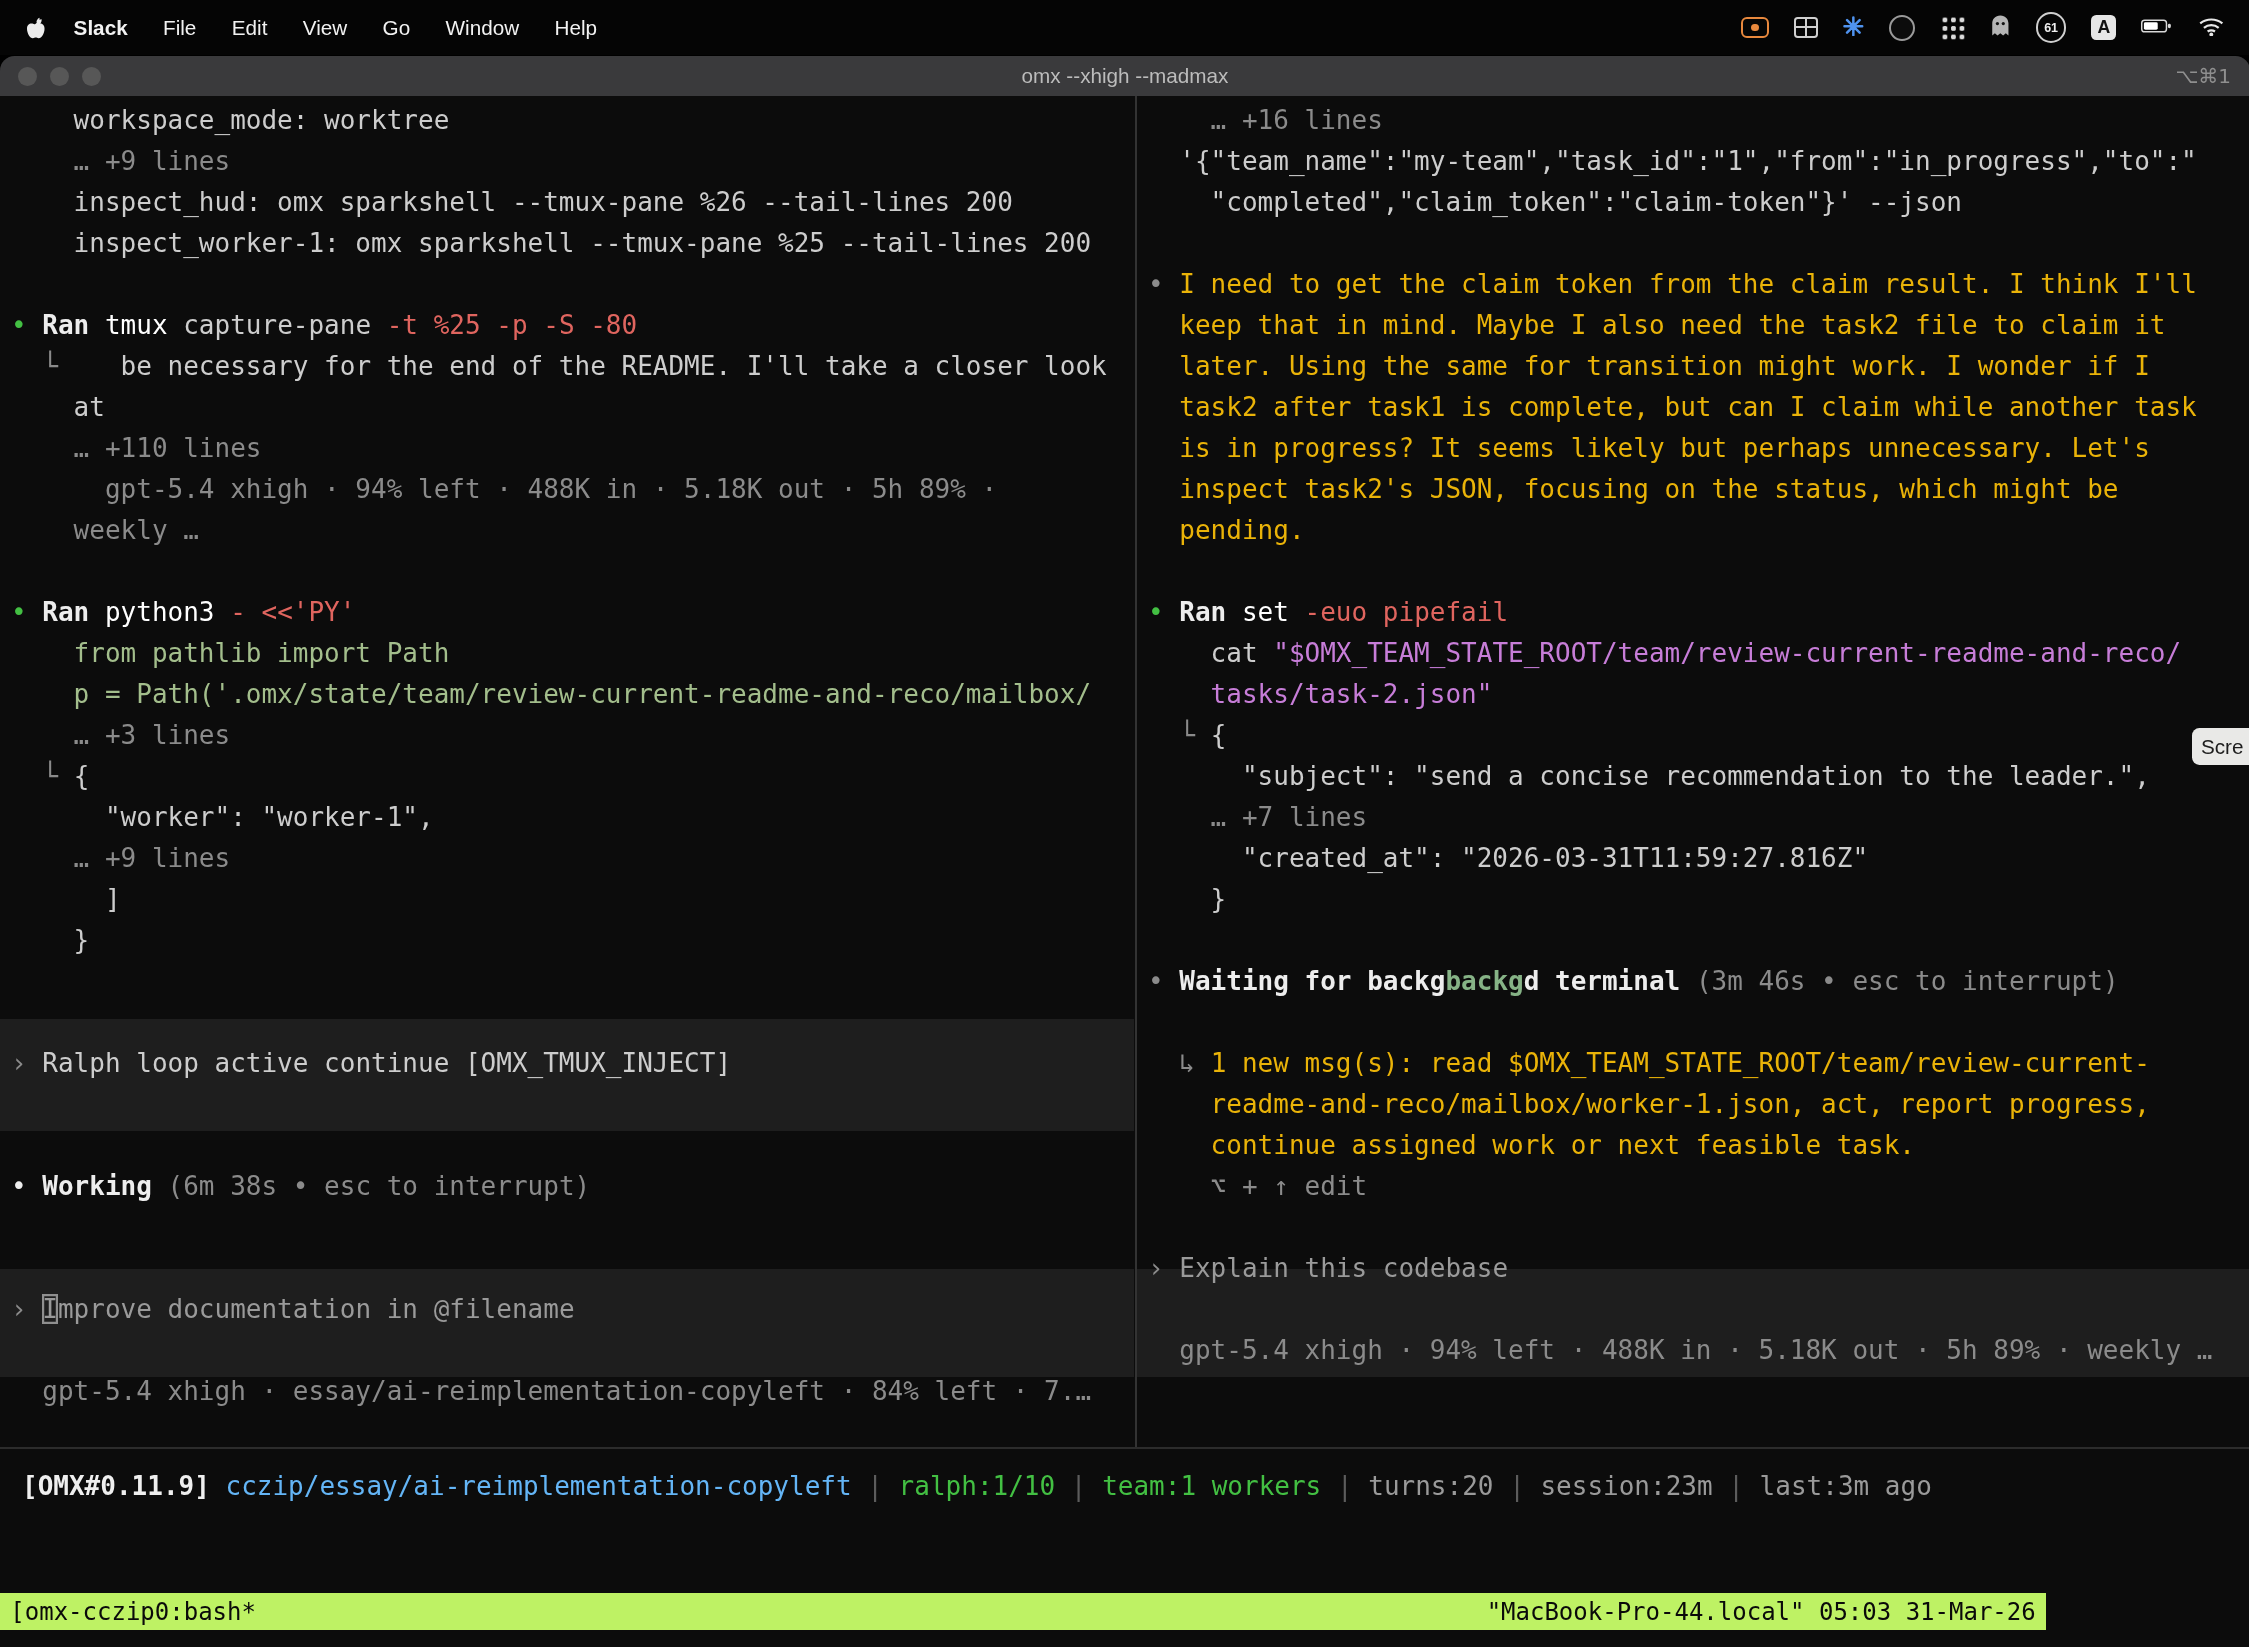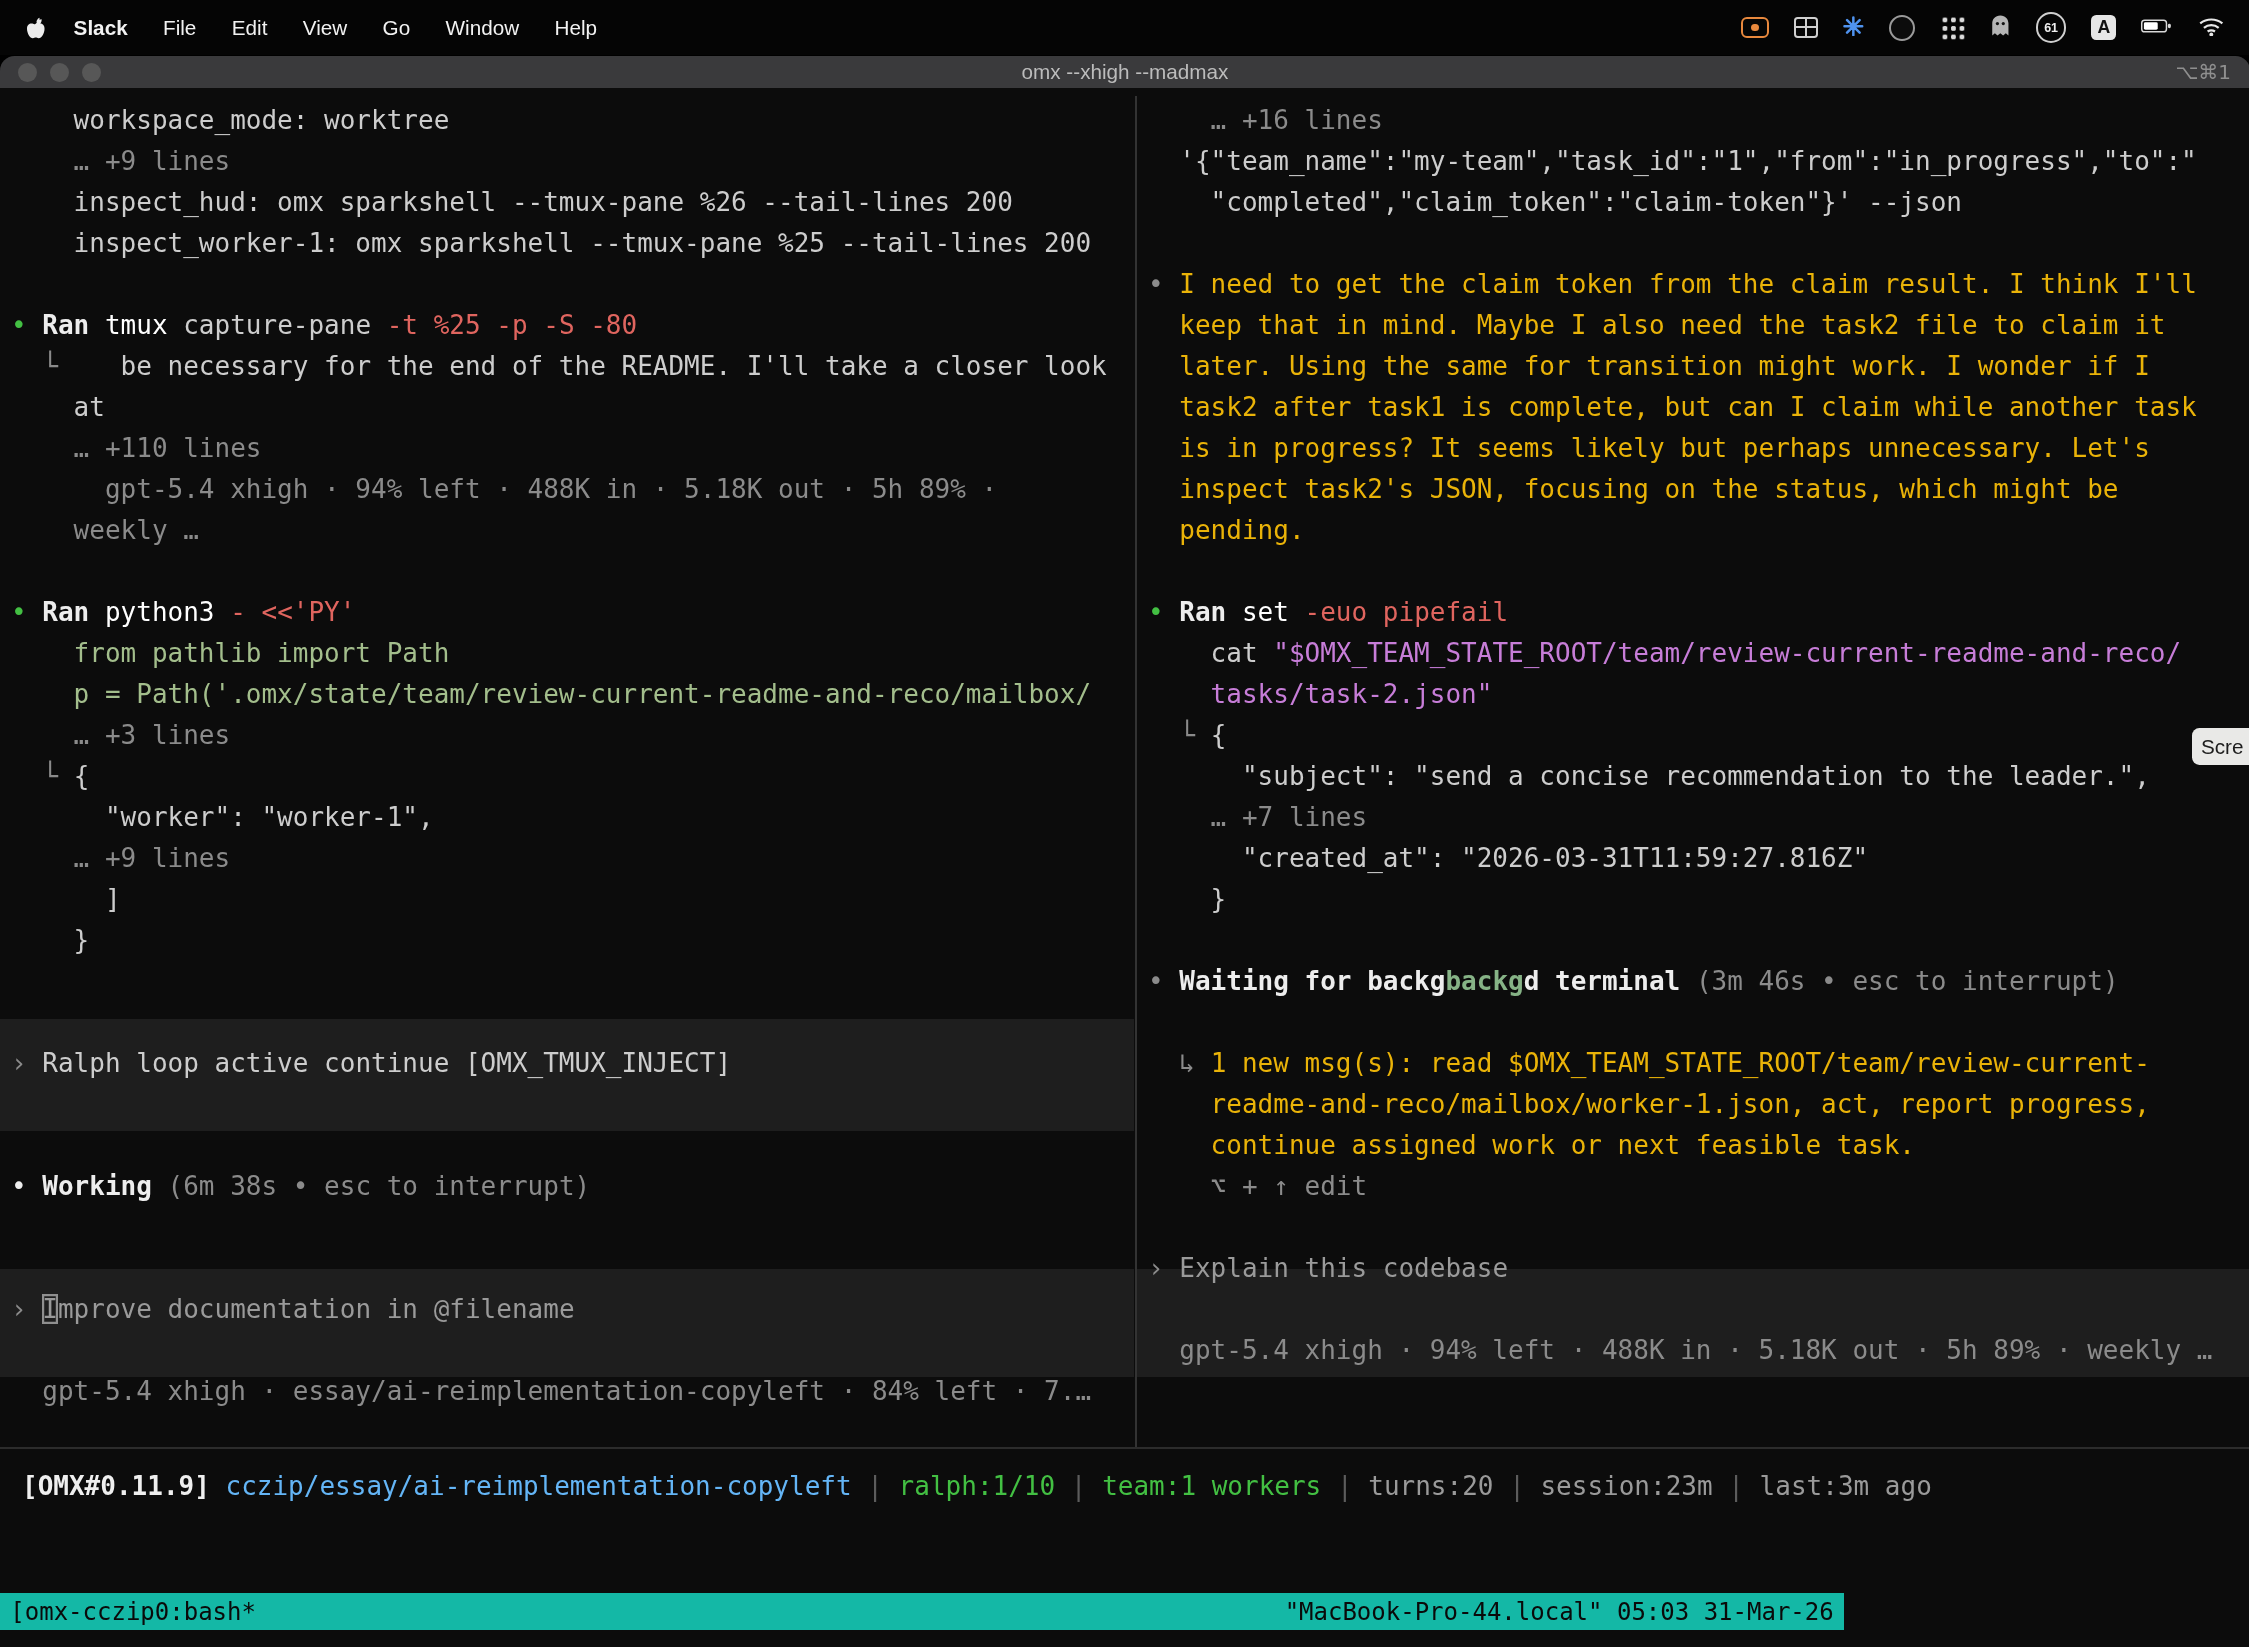--- a/index.html
+++ b/index.html
@@ -26,21 +26,21 @@
               background-size:8.5px 8.5px; background-position:0.7px 0.7px; }
   .gauge { width:26.6px; height:26.6px; border-radius:50%; border:2.2px solid #cfcfcf;
            display:flex; align-items:center; justify-content:center;
            font-size:12.5px; color:#eee; font-weight:bold; }
   .inputA { width:25px; height:25px; border-radius:5.2px; background:#e6e6e6; color:#111;
             font-weight:bold; font-size:17.7px; display:flex; align-items:center; justify-content:center; }
 
   
   .window { position:absolute; top:56px; left:0; width:2250px; height:1591px;
             background:#0c0c0c; border-radius:14.8px 14.8px 0 0; }
-  .titlebar { position:relative; height:32px; background:#3a3a3c;
+  .titlebar { position:relative; height:40px; background:#3a3a3c;
               border-radius:14.8px 14.8px 0 0; display:flex; align-items:center; }
   .traffic { display:flex; gap:13.3px; padding-left:17.7px; z-index:2; }
   .light { width:19px; height:19px; border-radius:50%; background:#575757; }
   .wtitle { position:absolute; left:0; right:0; text-align:center; color:#bcbcbc; font-size:20.7px; }
   .wshortcut { position:absolute; right:19px; color:#8f8f8f; font-size:20px;
                font-family:"DejaVu Sans","Liberation Sans",sans-serif; }
 
   
   .pane { position:absolute; top:40px; height:1351px; overflow:hidden;
           font-family:"DejaVu Sans Mono","DejaVu Sans",monospace; }
@@ -66,22 +66,22 @@
   .t-ph { color:#9a9a9a; }
   .t-cursor { color:#9a9a9a; box-shadow:inset 0 0 0 2.2px #8f8f8f; }
   .t-cyan { color:#64b5f6; }
   .t-sep { color:#5c5c5c; }
   .t-gray { color:#9a9a9a; }
   .t-boldwhite { color:#efefef; font-weight:bold; }
 
   .omx-status { position:absolute; left:22px; top:1410px; height:41px; line-height:41px;
                 font-family:"DejaVu Sans Mono","DejaVu Sans",monospace; font-size:26px; white-space:pre; }
 
-  .tmuxbar { position:absolute; left:0; top:1537px; width:1844px; height:37px;
-             background:#14b8a6; color:#0a0a0a; display:flex; align-items:center;
+  .tmuxbar { position:absolute; left:0; top:1537px; width:2046px; height:37px;
+             background:#bef264; color:#0a0a0a; display:flex; align-items:center;
              justify-content:space-between; padding:0 10.3px; box-sizing:border-box;
              font-family:"DejaVu Sans Mono","DejaVu Sans",monospace; font-size:24px; white-space:pre; }
 
   .scre-tip { position:absolute; left:2192px; top:728px; width:58px; height:37px;
               background:#e9e9e7; color:#1d1d1d; font-size:20.7px; display:flex; align-items:center;
               padding-left:8.9px; border-radius:7.4px 0 0 7.4px; box-sizing:border-box; z-index:5; }
 </style>
 </head>
 <body>
 

